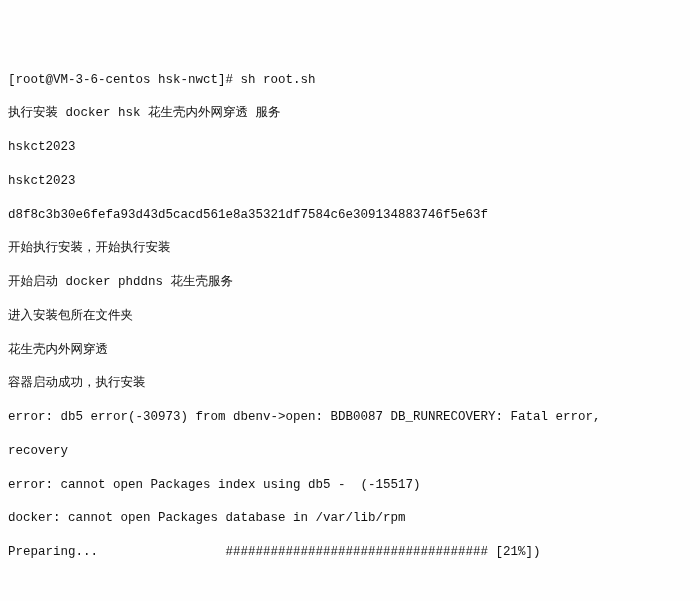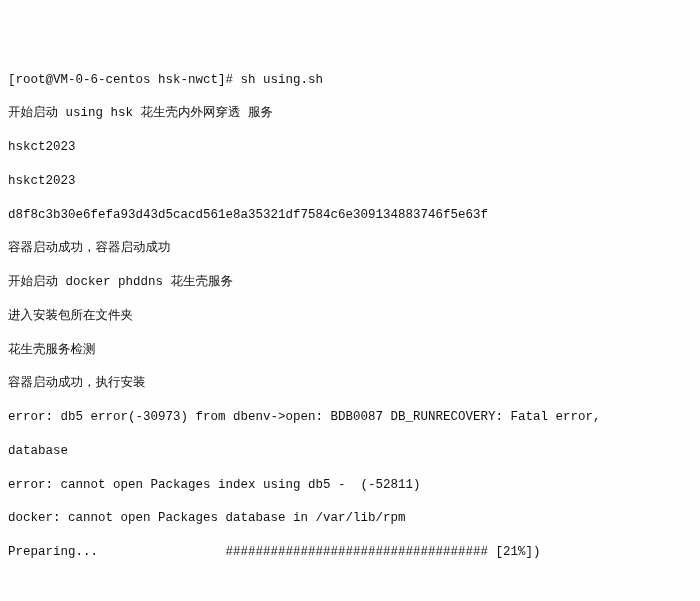--- a/index.html
+++ b/index.html
@@ -16,33 +16,33 @@
       white-space: pre;
     }
     .line { white-space: pre; }
     .blank { height: 16px; }
   </style>
 </head>
 <body>
 
 
 
-<div class="line"><span>[root@VM-0-6-centos hsk-nwct]# </span><span>sh using.sh</span></div>
-<div class="line">开始启动 using hsk 花生壳内外网穿透 服务</div>
+<div class="line"><span>[root@VM-3-6-centos hsk-nwct]# </span><span>sh root.sh</span></div>
+<div class="line">执行安装 docker hsk 花生壳内外网穿透 服务</div>
 <div class="line">hskct2023</div>
 <div class="line">hskct2023</div>
 <div class="line">d8f8c3b30e6fefa93d43d5cacd561e8a35321df7584c6e309134883746f5e63f</div>
-<div class="line">容器启动成功，容器启动成功</div>
+<div class="line">开始执行安装，开始执行安装</div>
 <div class="line">开始启动 docker phddns 花生壳服务</div>
 <div class="line">进入安装包所在文件夹</div>
-<div class="line">花生壳服务检测</div>
+<div class="line">花生壳内外网穿透</div>
 <div class="line">容器启动成功，执行安装</div>
 <div class="line">error: db5 error(-30973) from dbenv-&gt;open: BDB0087 DB_RUNRECOVERY: Fatal error,</div>
-<div class="line">database</div>
-<div class="line">error: cannot open Packages index using db5 -  (-52811)</div>
+<div class="line">recovery</div>
+<div class="line">error: cannot open Packages index using db5 -  (-15517)</div>
 <div class="line">docker: cannot open Packages database in /var/lib/rpm</div>
 <div class="line">Preparing...                 ################################### [21%])</div>
 <div class="blank"></div>
 
 
 
 
 
 
 

